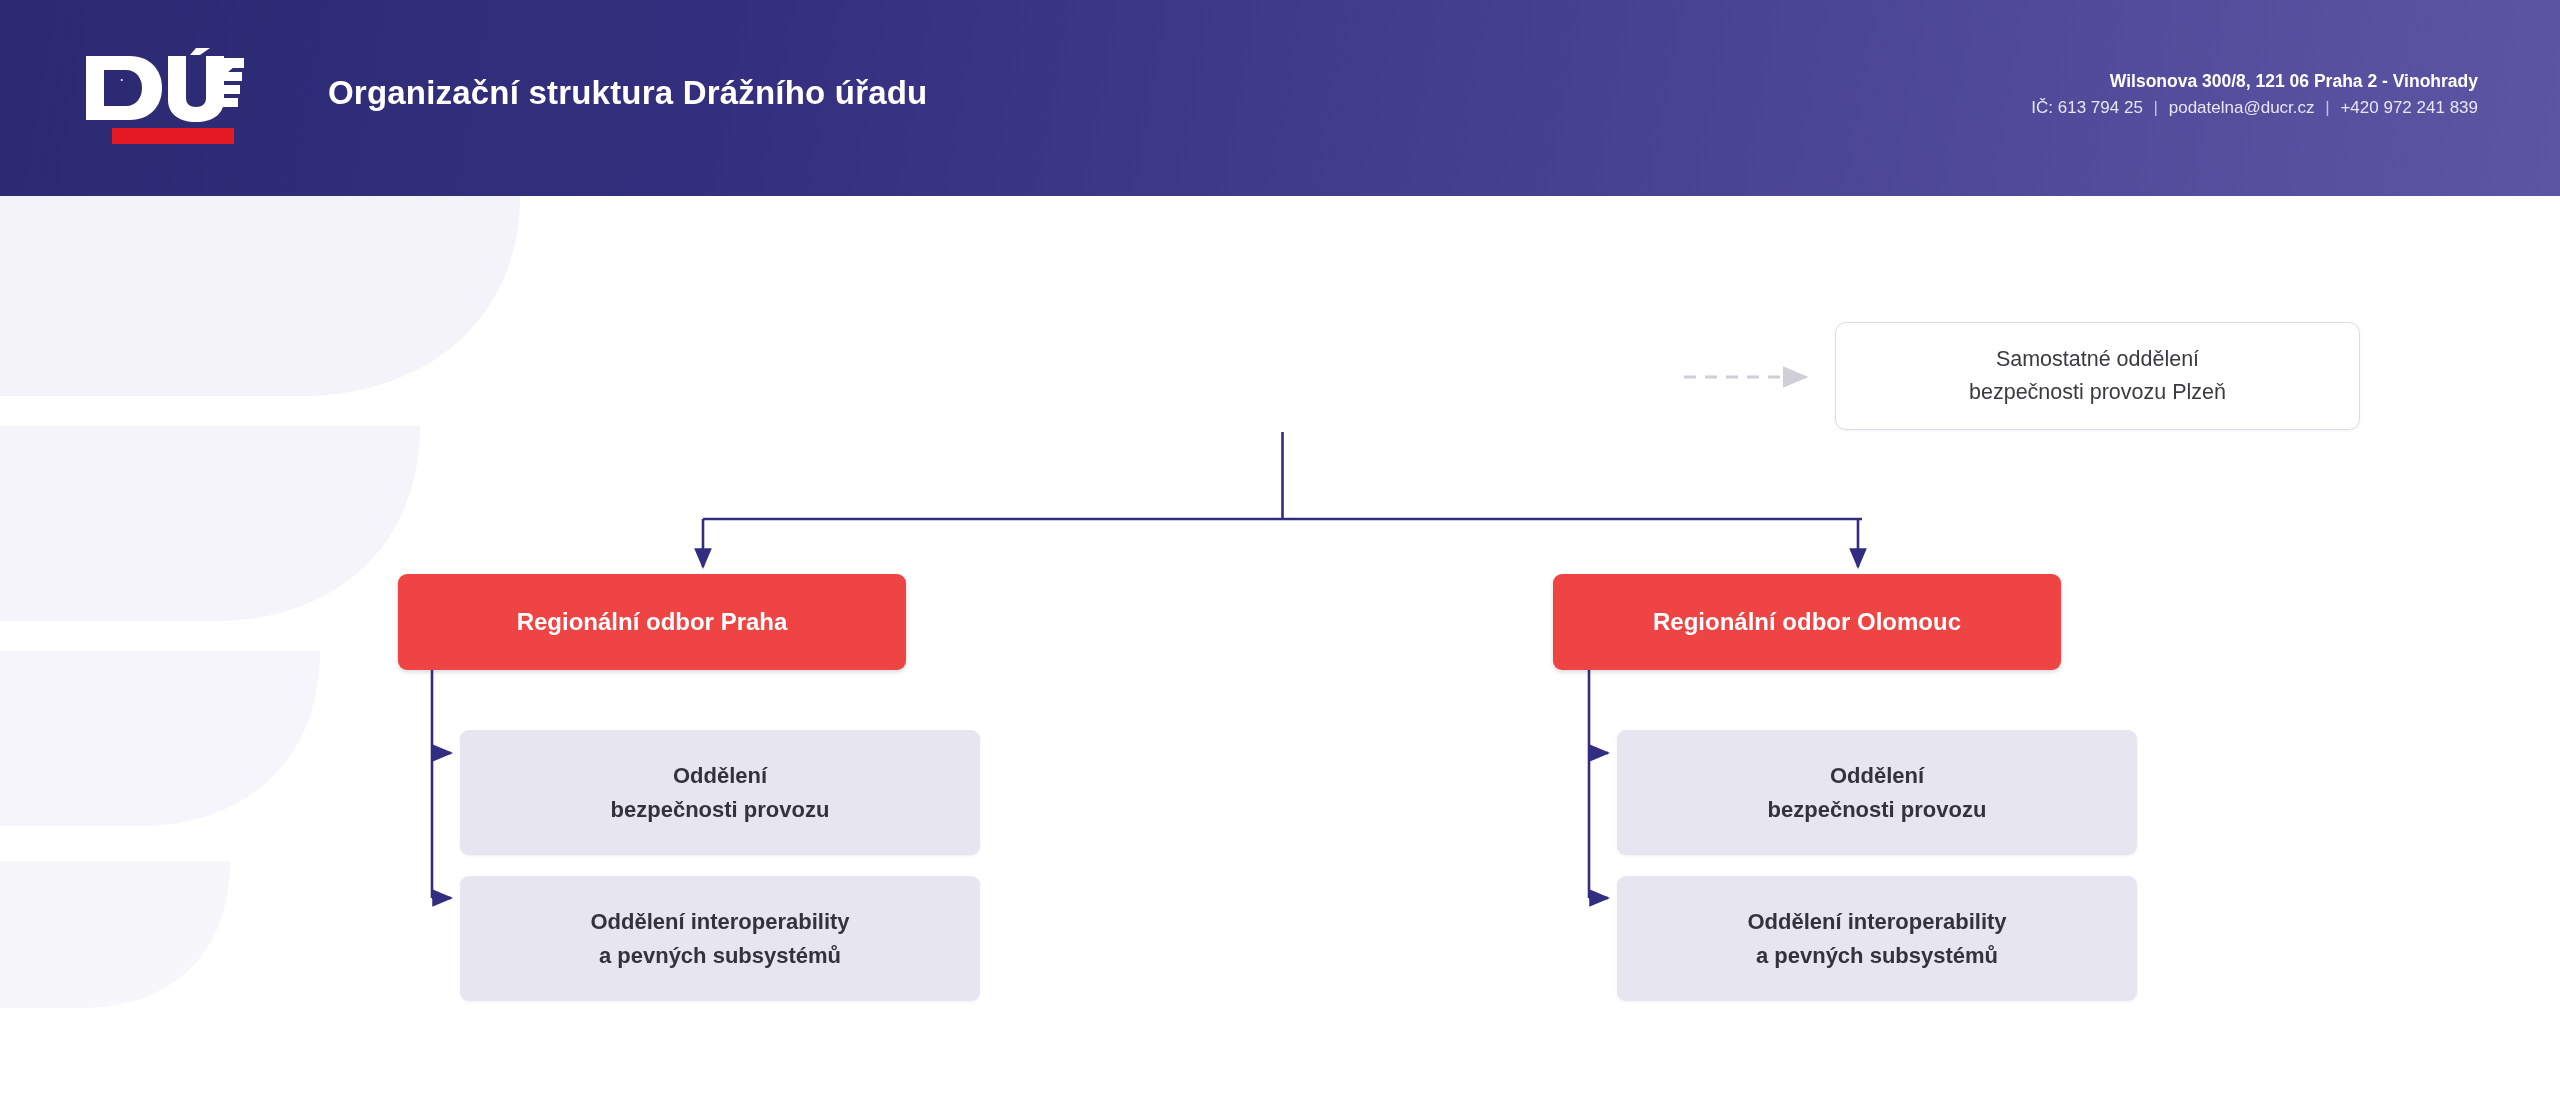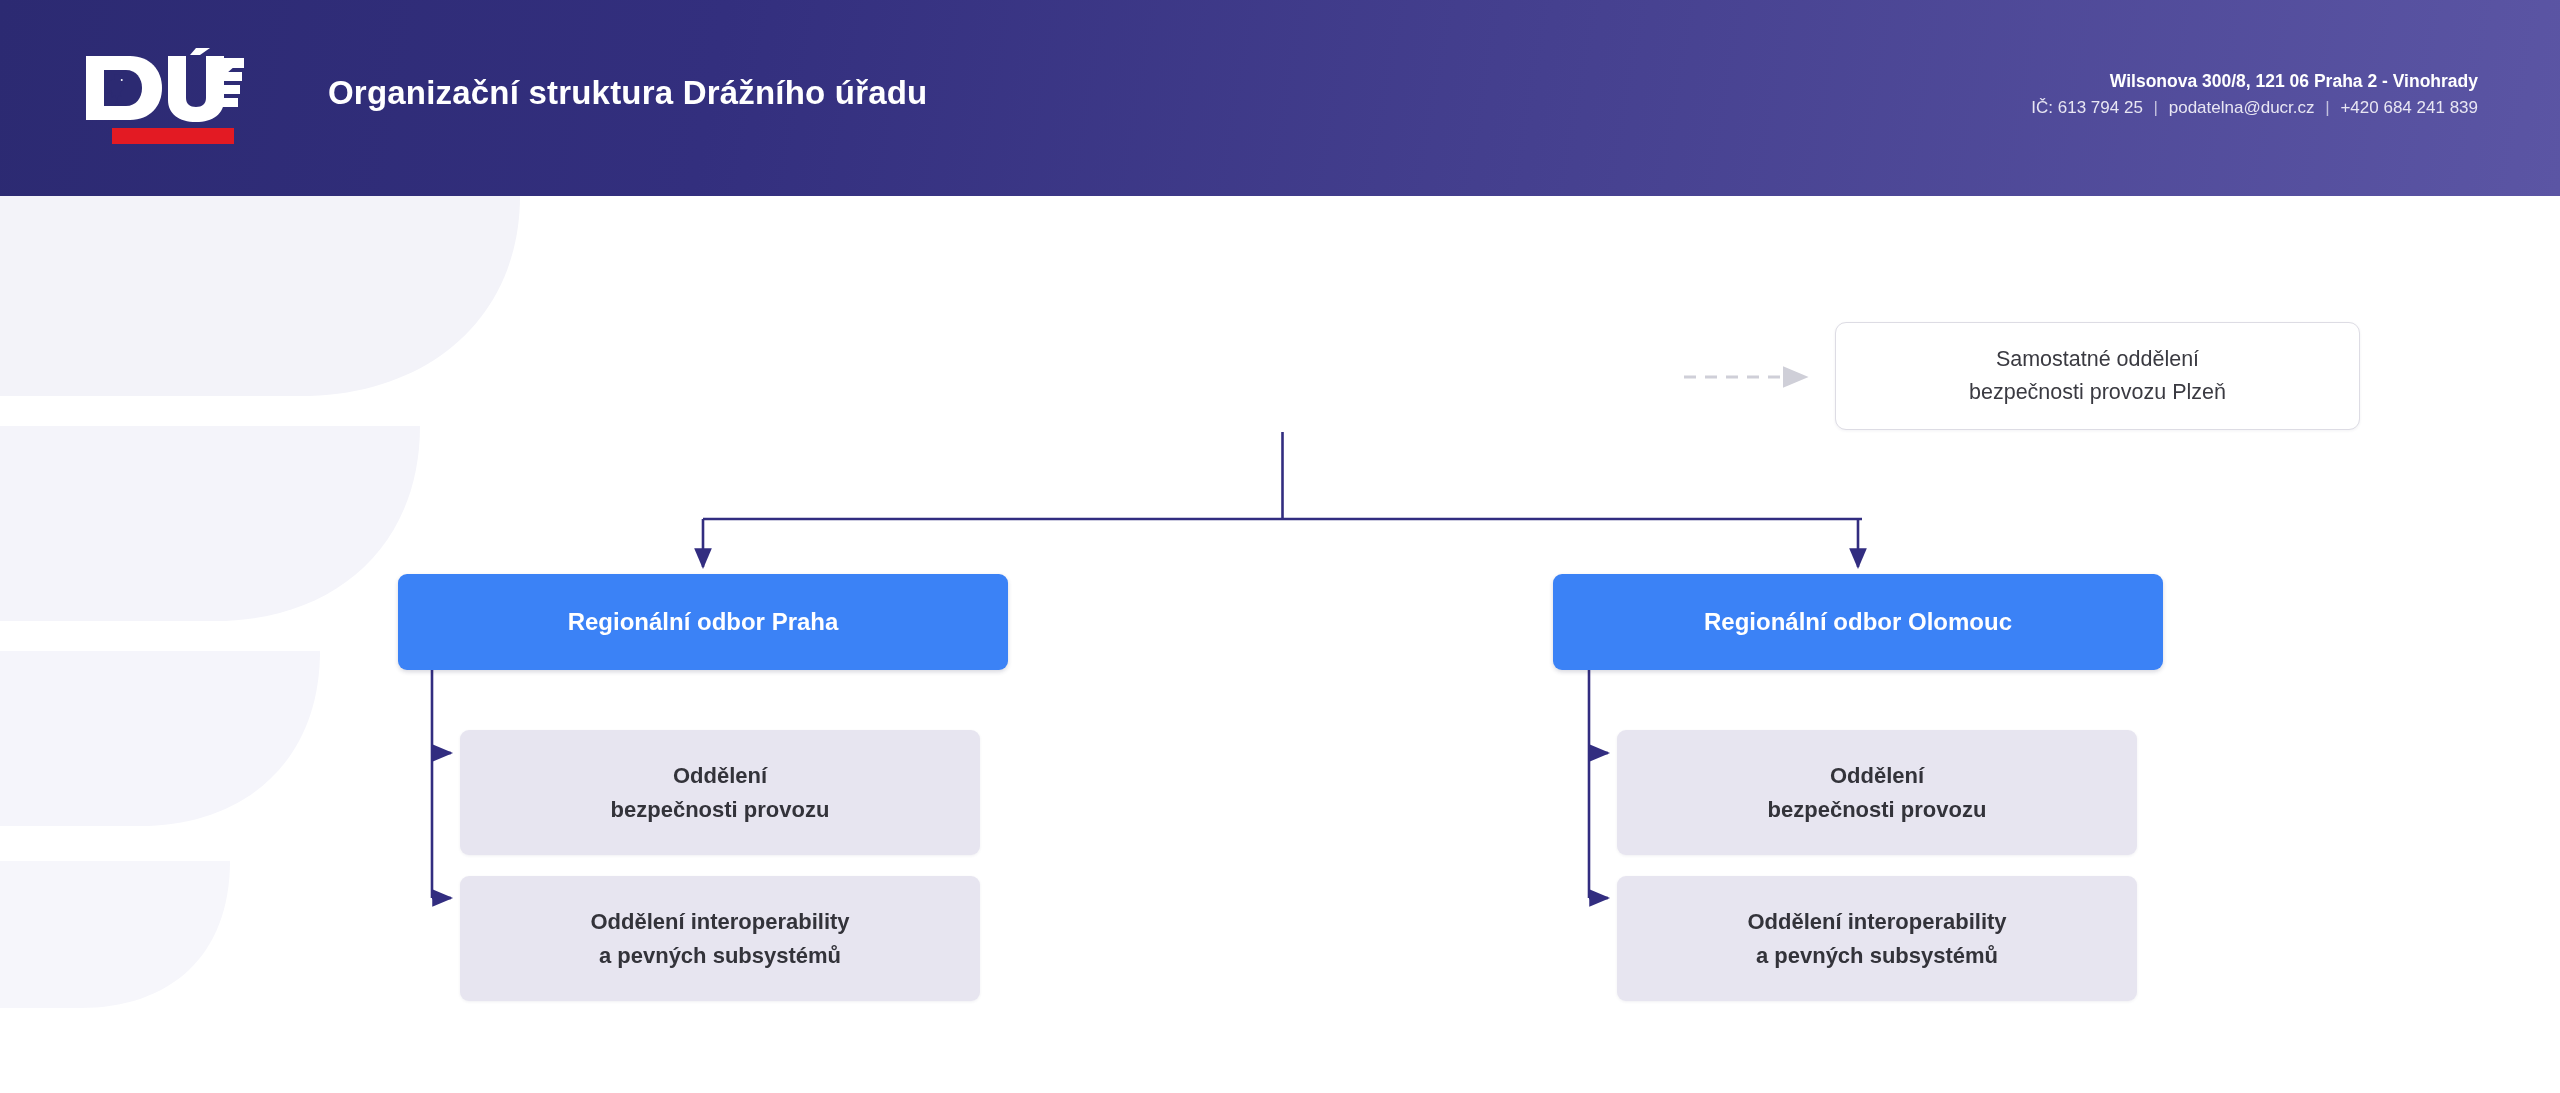--- a/index.html
+++ b/index.html
@@ -138,23 +138,23 @@
     font-size: 21.5px;
     font-weight: normal;
     line-height: 1.55;
     box-shadow: 0 1px 3px rgba(40,40,80,0.06);
     margin-left: 20px;
   }
 
   
   .node-dept {
     top: 378px;
-    width: 610px;
+    width: 508px;
     height: 96px;
-    background: #3b82f6;
+    background: #ef4444;
     border-radius: 9px;
     color: #ffffff;
     font-size: 24px;
     font-weight: bold;
     box-shadow: 0 2px 4px rgba(40,40,80,0.18);
   }
   .node-dept.left  { left: 398px; }
   .node-dept.right { left: 1553px; }
 
   
@@ -216,21 +216,21 @@
 
     <div class="header-title">Organizační struktura Drážního úřadu</div>
 
     <div class="contact">
       <div class="contact-line1">Wilsonova 300/8, 121 06 Praha 2 - Vinohrady</div>
       <div class="contact-line2">
         <span>IČ: 613 794 25</span>
         <span class="contact-sep">|</span>
         <span>podatelna@ducr.cz</span>
         <span class="contact-sep">|</span>
-        <span>+420 684 241 839</span>
+        <span>+420 972 241 839</span>
       </div>
     </div>
   </div>
 
   <svg class="decor" viewBox="0 0 900 897" xmlns="http://www.w3.org/2000/svg" aria-hidden="true">
     <path d="M-260 0 H520 C520 120 430 200 300 200 H-260 Z" fill="#f3f3f9"></path>
     <path d="M-260 230 H420 C420 350 335 425 215 425 H-260 Z" fill="#f4f4fa"></path>
     <path d="M-260 455 H320 C320 565 245 630 140 630 H-260 Z" fill="#f5f5fb"></path>
     <path d="M-260 665 H230 C230 760 170 812 80 812 H-260 Z" fill="#f6f6fb"></path>
   </svg>

